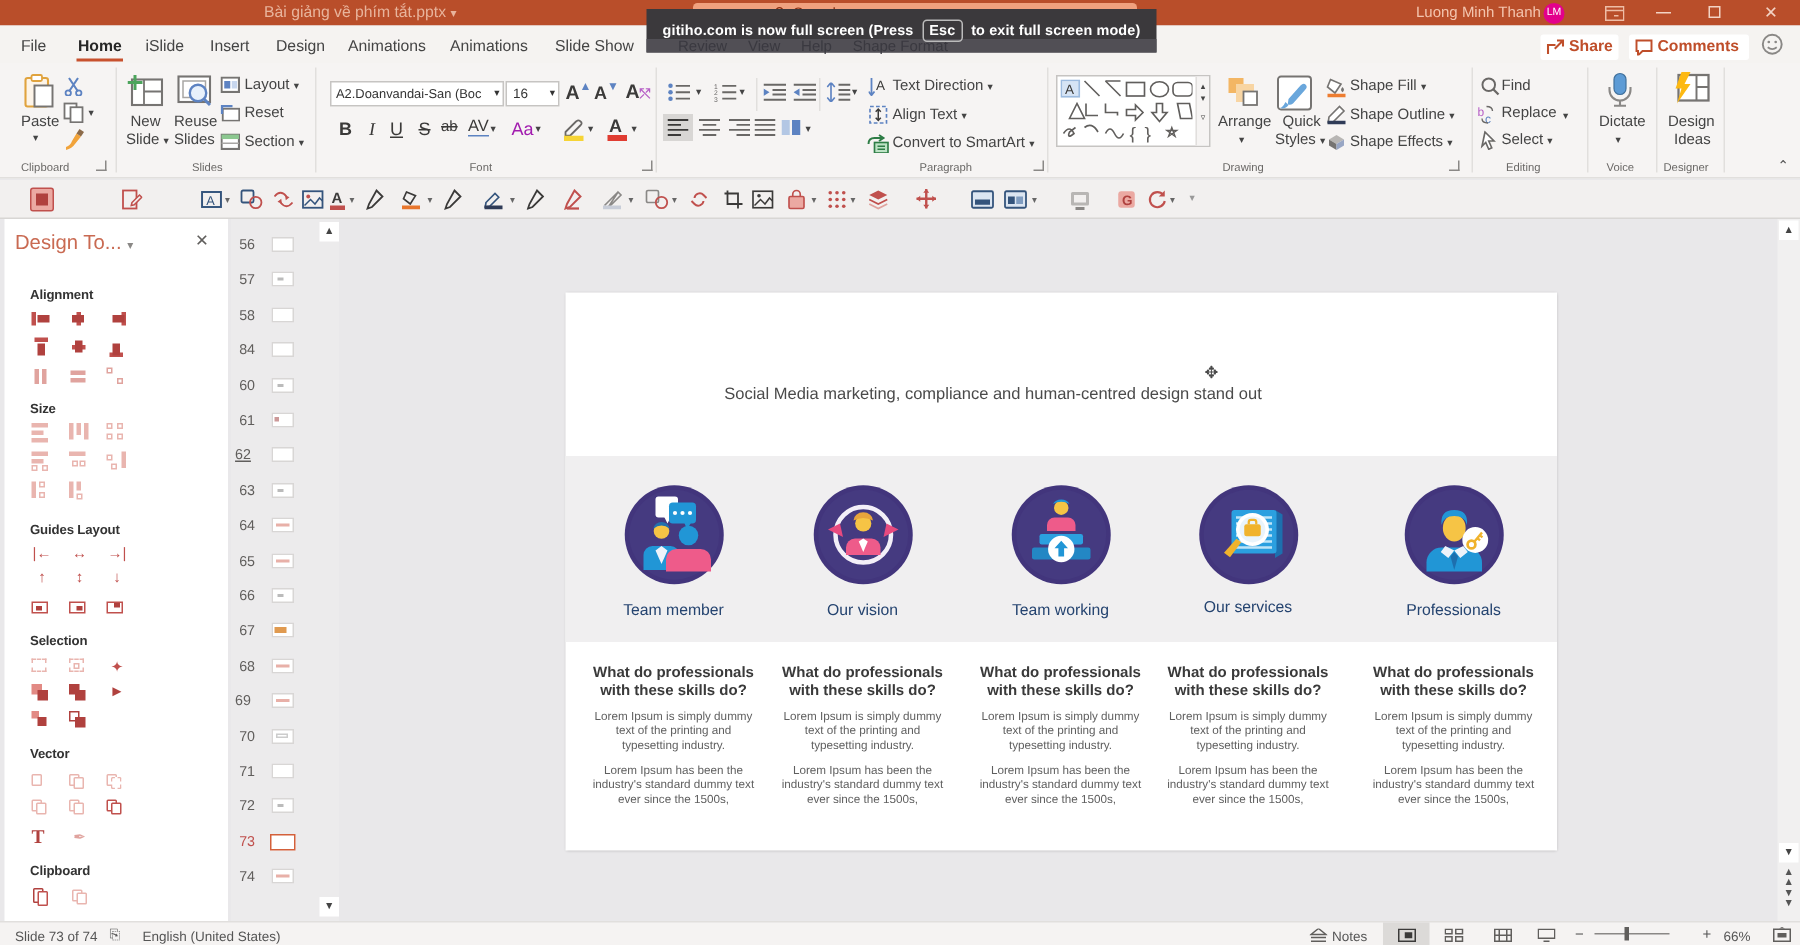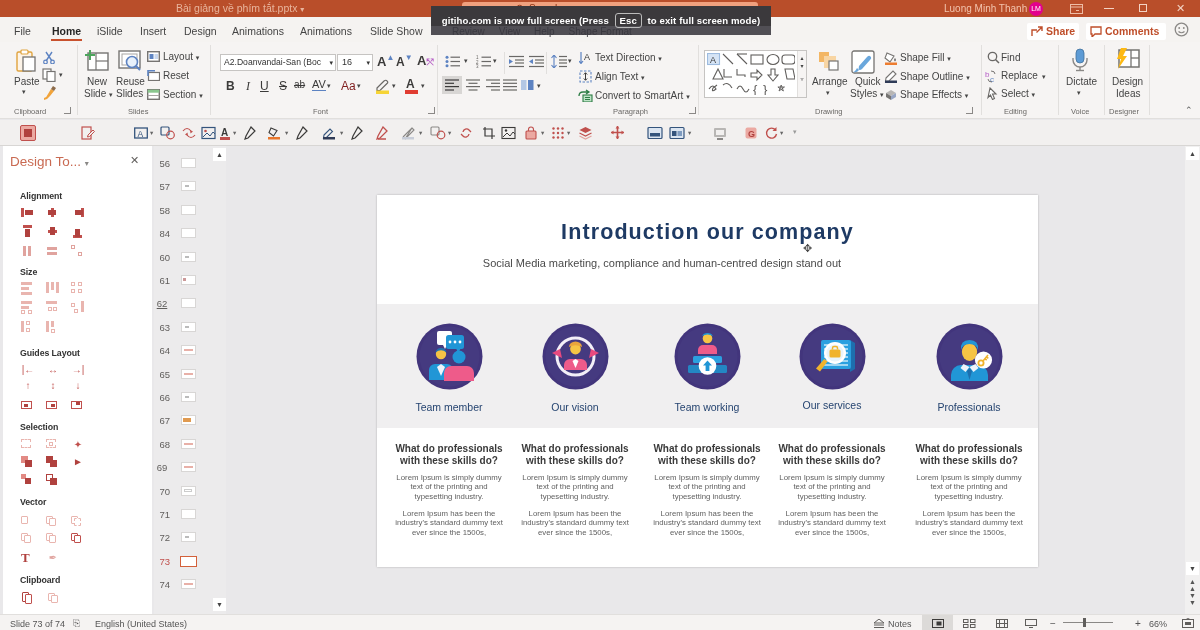--- a/index.html
+++ b/index.html
@@ -159,21 +159,21 @@
   <div class="abs" style="left:377px;top:11px;font-size:13px;font-weight:bold;color:#3b3a39;">A<span style="font-size:8px;vertical-align:6px;color:#5d83c2;">▲</span></div>
   <div class="abs" style="left:396px;top:11px;font-size:12px;font-weight:bold;color:#3b3a39;">A<span style="font-size:8px;vertical-align:6px;color:#5d83c2;">▼</span></div>
   <div class="abs" style="left:417px;top:11px;font-size:13px;font-weight:bold;color:#3b3a39;">A<span style="font-size:9px;color:#b65fc6;">⤲</span></div>
   <div class="abs" style="left:226px;top:37px;font-size:12px;font-weight:bold;color:#3b3a39;">B</div>
   <div class="abs" style="left:246px;top:37px;font-size:12px;font-style:italic;color:#3b3a39;font-family:'Liberation Serif',serif;">I</div>
   <div class="abs" style="left:260px;top:37px;font-size:12px;color:#3b3a39;text-decoration:underline;">U</div>
   <div class="abs" style="left:279px;top:37px;font-size:12px;color:#3b3a39;text-decoration:line-through;">S</div>
   <div class="abs" style="left:294px;top:37px;font-size:10px;color:#3b3a39;text-decoration:line-through;">ab</div>
   <div class="abs" style="left:312px;top:36px;font-size:11px;color:#3b3a39;border-bottom:1px solid #5d83c2;">AV</div>
   <div class="abs" style="left:327px;top:40px;font-size:7px;color:#444;">▾</div>
-  <div class="abs" style="left:341px;top:37px;font-size:12px;color:#7f1d1d;">Aa</div>
+  <div class="abs" style="left:341px;top:37px;font-size:12px;color:#a21caf;">Aa</div>
   <div class="abs" style="left:357px;top:40px;font-size:7px;color:#444;">▾</div>
   <svg class="abs" style="left:375px;top:36px;" width="16" height="16" viewBox="0 0 16 16">
     <path d="M2 10 l7 -7 q2 -1.5 3 0 q1.5 1 0 2.5 l-7 7 h-3 z" fill="none" stroke="#6a6866" stroke-width="1.2"></path>
     <rect x="1" y="12.5" width="13" height="3.5" fill="#f6d435"></rect>
   </svg>
   <div class="abs" style="left:392px;top:40px;font-size:7px;color:#444;">▾</div>
   <div class="abs" style="left:406px;top:35px;font-size:12px;font-weight:bold;color:#3b3a39;">A</div>
   <div class="abs" style="left:405px;top:48px;width:13px;height:4px;background:#e03c31;"></div>
   <div class="abs" style="left:421px;top:40px;font-size:7px;color:#444;">▾</div>
   <div class="glbl" style="left:313px;top:65px;">Font</div>
@@ -747,21 +747,20 @@
     <div class="abs" style="left:26px;top:410px;width:17px;height:11px;background:#fff;border:1.5px solid #d3603a;"></div>
     <div class="abs" style="left:0;top:433px;width:16px;text-align:right;font-size:9.5px;color:#605e5c;">74</div>
     <div class="abs" style="left:27px;top:433px;width:15px;height:10px;background:#fff;border:1px solid #d8d6d5;"></div>
     <div class="abs" style="left:30px;top:437px;width:9px;height:2px;background:#e8b0a8;"></div>
   </div>
   <div class="abs" style="left:213px;top:2px;width:13px;height:13px;background:#fff;text-align:center;font-size:7px;color:#444;line-height:13px;">▲</div>
   <div class="abs" style="left:213px;top:452px;width:13px;height:13px;background:#fff;text-align:center;font-size:7px;color:#444;line-height:13px;">▼</div>
 
   <div class="abs" id="canvas" style="left:226px;top:0;width:959px;height:468px;background:#e9e8ea;">
     <div class="abs" id="slide" style="left:151px;top:49px;width:661px;height:372px;background:#fff;box-shadow:0 0 2px rgba(0,0,0,0.25);">
-      <div class="abs" style="left:0;top:25px;width:661px;text-align:center;font-size:21.5px;font-weight:bold;color:#1e3a64;letter-spacing:1.1px;">Introduction our company</div>
       <div class="abs" style="left:426px;top:47px;font-size:11px;color:#4a4a4a;">✥</div>
       <div class="abs" style="left:0;top:62px;width:570px;text-align:center;font-size:11px;color:#4a4a4a;">Social Media marketing, compliance and human-centred design stand out</div>
 
       <div class="abs" style="left:0;top:109px;width:661px;height:124px;background:#f0eff0;"></div>
 
       <div class="abs" style="left:39px;top:128px;"><svg width="67" height="67" viewBox="0 0 67 67">
         <circle cx="33.5" cy="33.5" r="33" fill="#42357c"></circle>
         <circle cx="33.5" cy="33.5" r="30" fill="#453a80"></circle>
         <rect x="21" y="8" width="15" height="14" rx="2" fill="#fff"></rect>
         <path d="M26 20 l3 6 l3-6 z" fill="#fff"></path>

